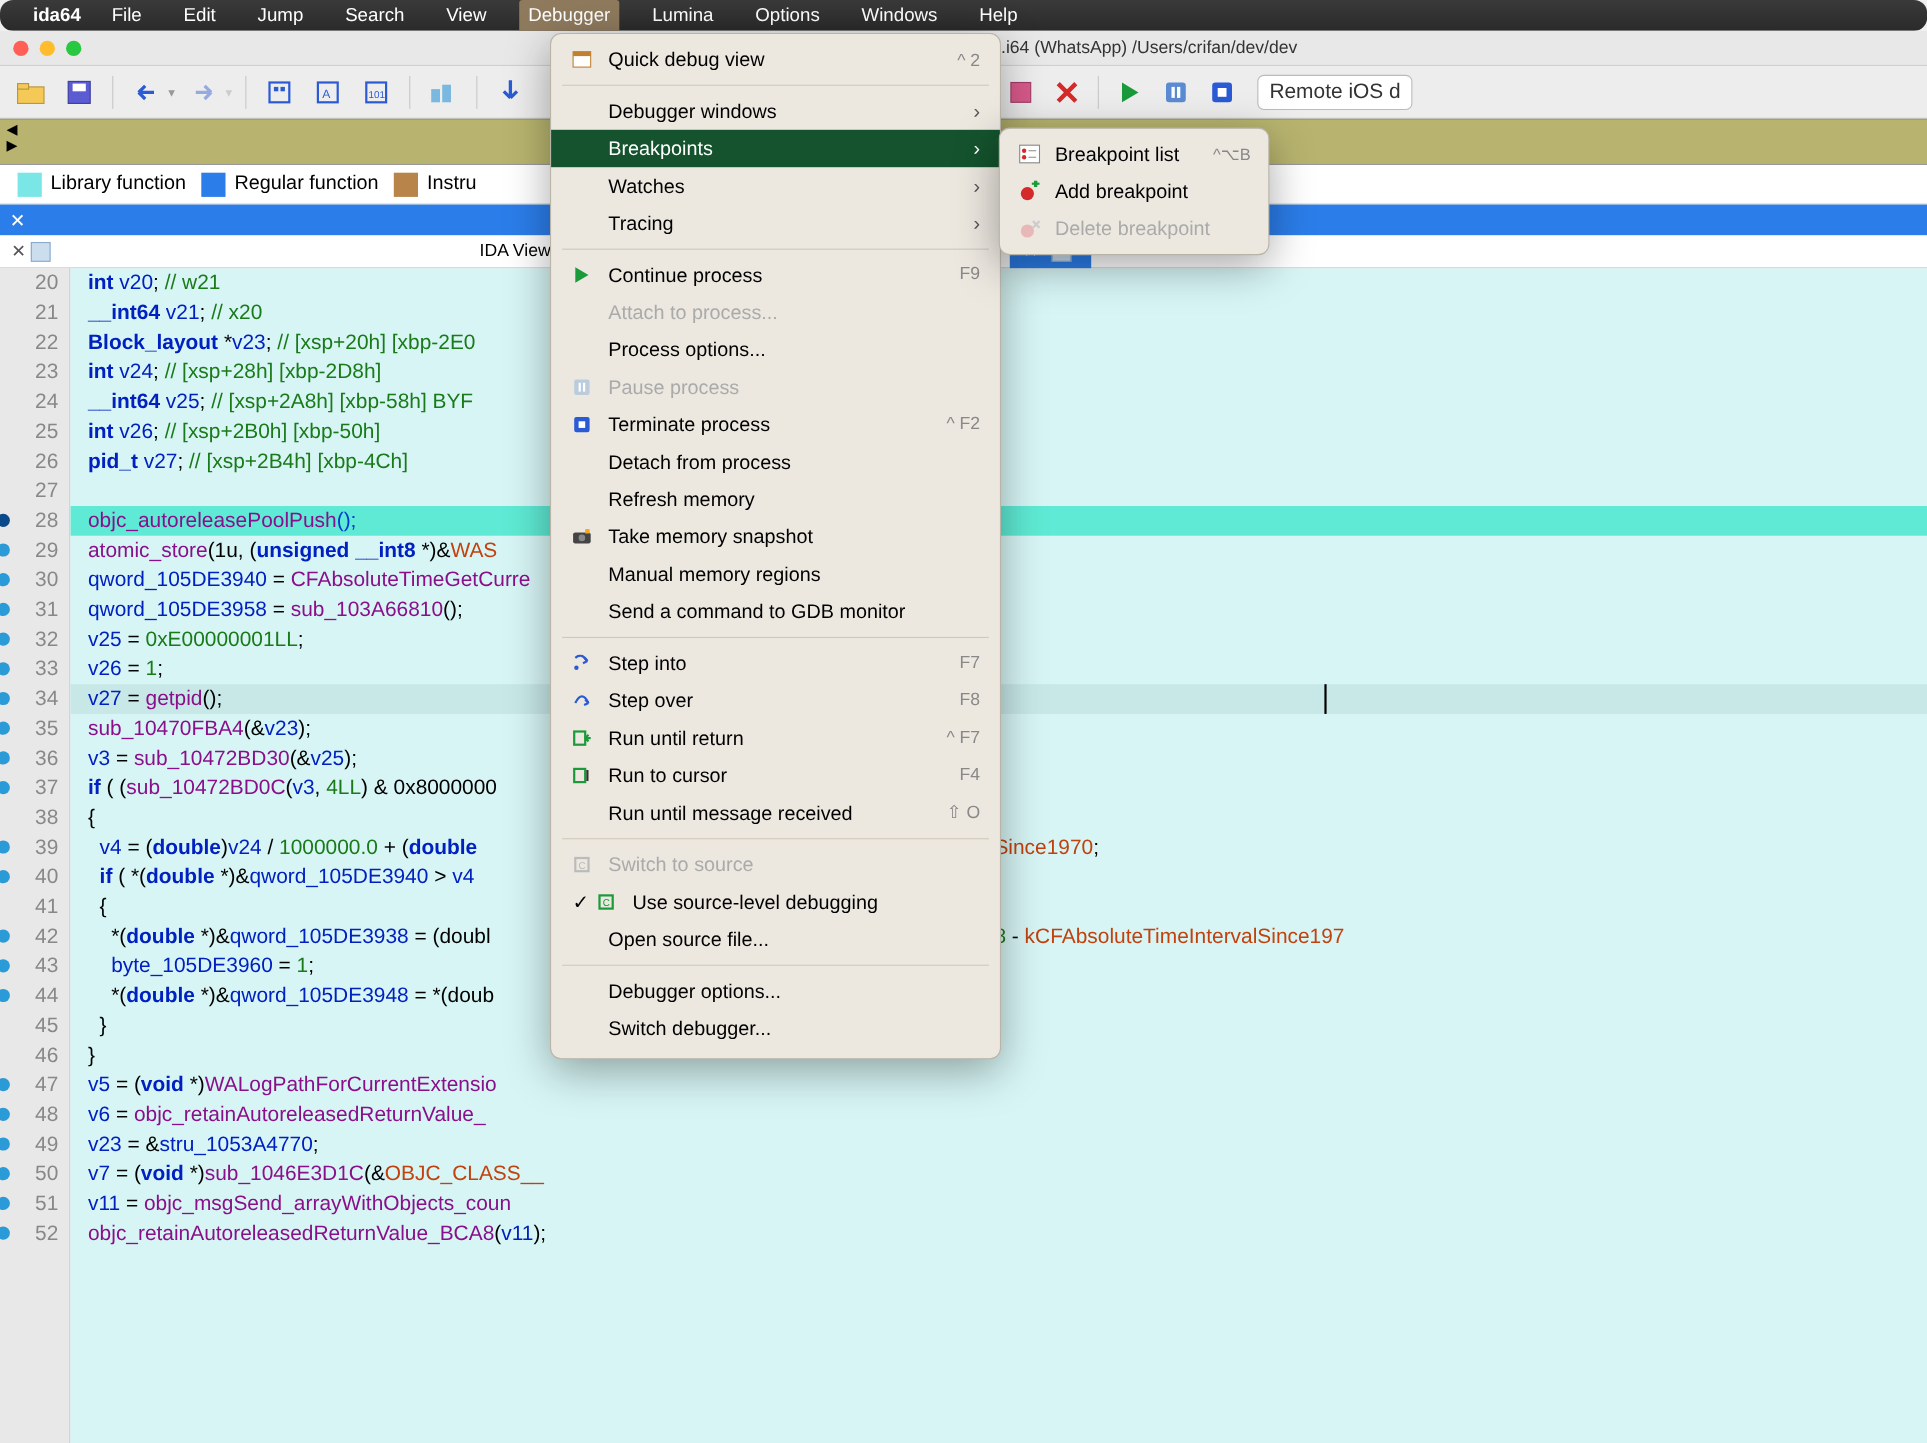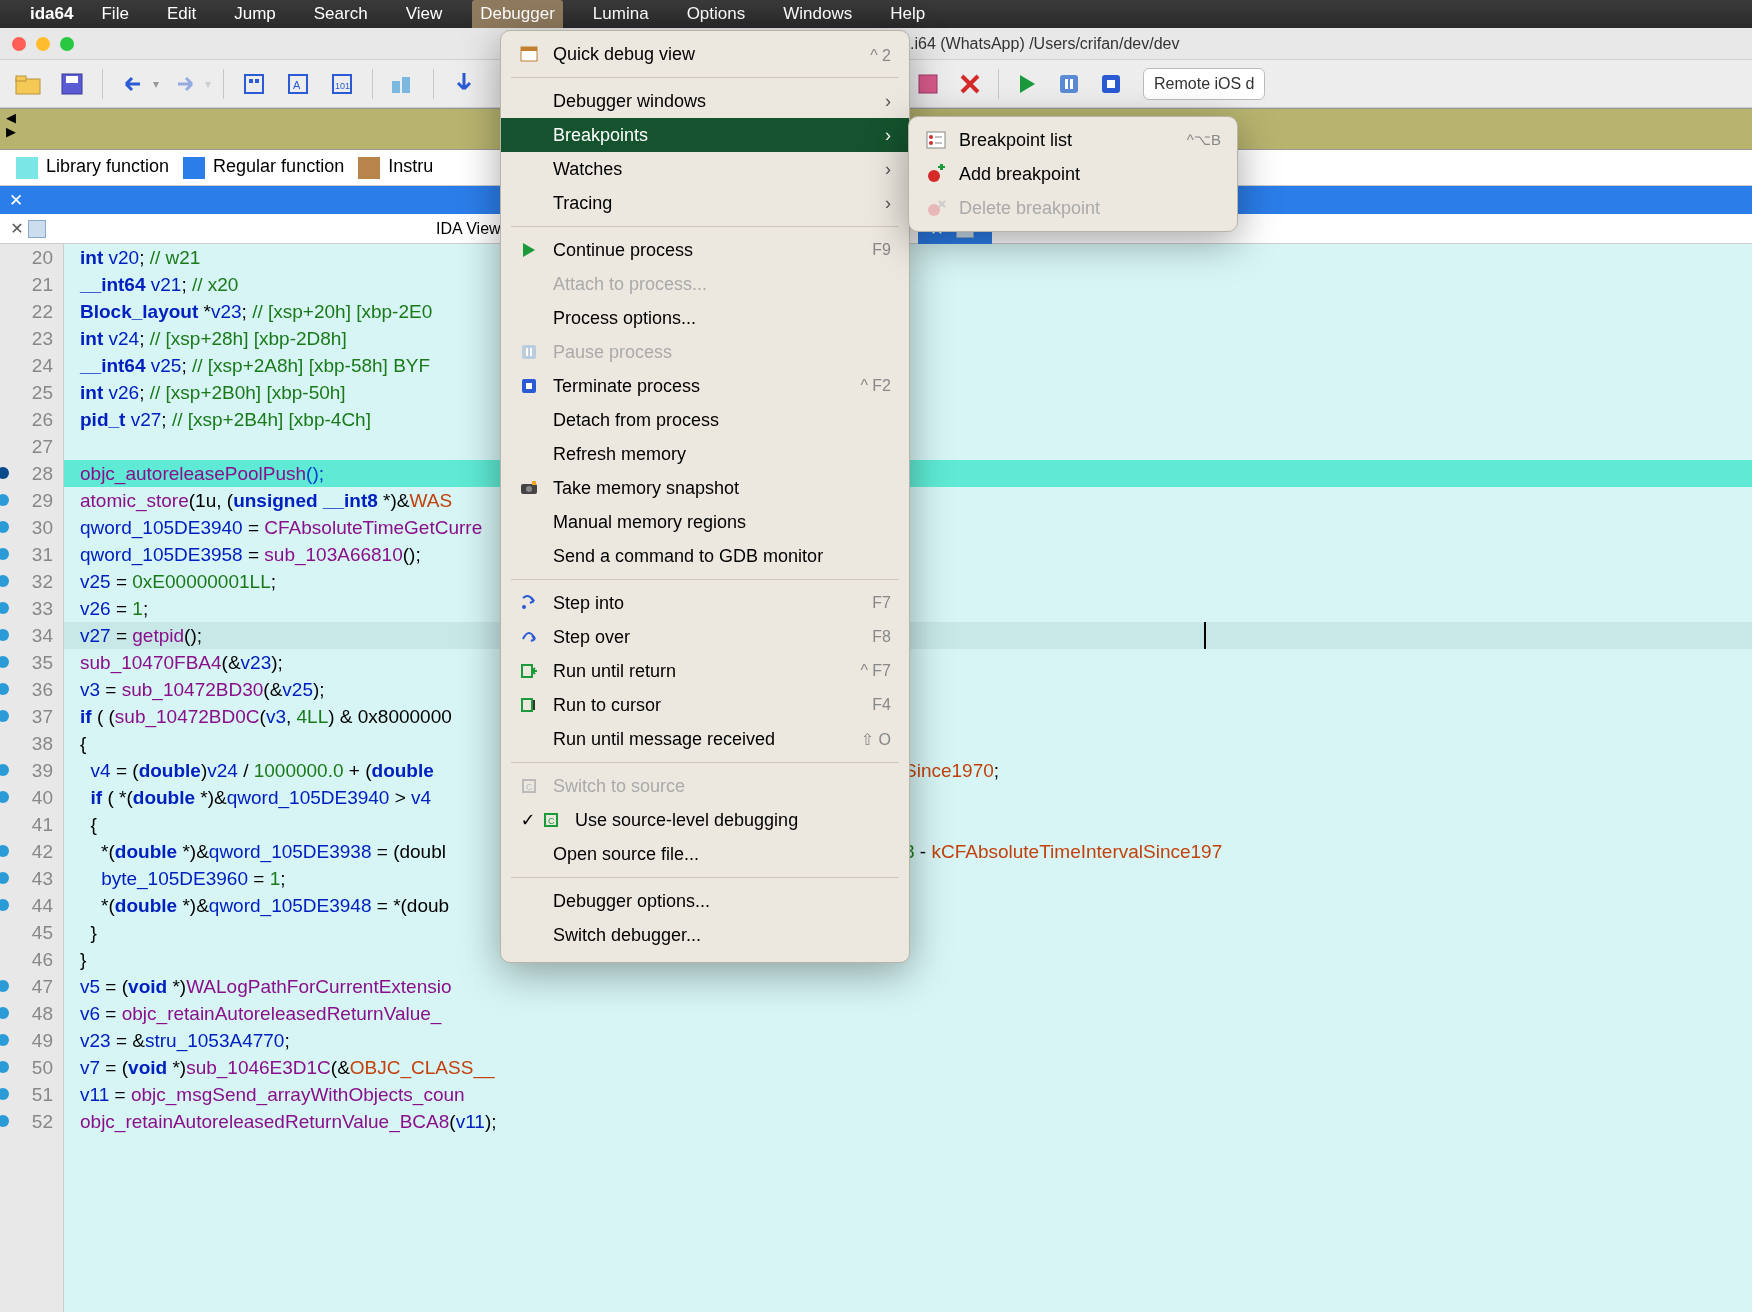--- a/index.html
+++ b/index.html
@@ -1,37 +1,37 @@
 <!DOCTYPE html>
 <html><head>
 <meta charset="utf-8">
 <style>
 * { margin: 0; padding: 0; box-sizing: border-box; font-family: -apple-system, "Helvetica Neue", Arial, sans-serif; }
 body { width: 1752px; height: 1312px; overflow: hidden; background: #f0f0f0; }
 
 
-.menubar { height: 28px; background: linear-gradient(#3a3a3a,#2a2a2a); display: flex; align-items: center; padding: 0 12px; color: #fff; font-size: 17px; }
+.menubar { height: 28px; background: linear-gradient(#3a3a3a,#2a2a2a); display: flex; align-items: center; padding: 0 12px; color: #fff; font-size: 17px; border-radius: 12px; }
 .menubar .apple { font-size: 18px; margin-right: 18px; }
 .menubar .app { font-weight: 700; margin-right: 20px; }
 .menubar .mitem { margin-right: 22px; padding: 4px 8px; cursor: default; }
 .menubar .mitem.active { background: #8f7a5d; border-radius: 3px 3px 0 0; }
 
 
 .titlebar { height: 32px; background: #e8e8e8; display: flex; align-items: center; padding: 0 12px; font-size: 16px; color: #333; border-bottom:1px solid #d0d0d0; }
 .traffic { display:flex; gap:10px; margin-right: 16px; }
 .dot { width:14px; height:14px; border-radius:50%; }
 .dot.r{background:#ff5f57;} .dot.y{background:#ffbd2e;} .dot.g{background:#28c940;}
 .titlebar .titletext { position:absolute; left:910px; white-space:nowrap; }
 
 
 .toolbar { height: 48px; background: #ededed; display:flex; align-items:center; padding: 0 10px; gap: 8px; border-bottom:1px solid #ccc;}
 .tbtn { width:36px; height:36px; display:flex; align-items:center; justify-content:center; }
 .tbsep { width:1px; height:30px; background:#c8c8c8; margin:0 4px;}
 .toolbar .right-area { position:absolute; left:910px; display:flex; align-items:center; gap:6px;}
-.combo { height:32px; background:#fff; border:1px solid #bbb; border-radius:6px; padding:0 10px; display:flex; align-items:center; font-size:16px; color:#333; margin-left:8px;}
+.combo { height:32px; background:#fff; border:1px solid #bbb; border-radius:6px; padding:0 10px; display:flex; align-items:center; font-size:19px; color:#333; margin-left:8px;}
 
 
 .navstrip { height: 42px; background:#b8b46f; position:relative; border-top:1px solid #999; border-bottom:1px solid #999;}
 .navstrip .arrows { position:absolute; left:6px; top:2px; display:flex; flex-direction:column; font-size:13px; line-height:14px; color:#000;}
 
 
 .legend { height: 36px; background:#fff; display:flex; align-items:center; gap:14px; padding:0 16px; font-size:18px; border-bottom:1px solid #ccc;}
 .swatch{width:22px;height:22px;display:inline-block;margin-right:8px;vertical-align:middle;}
 .sw-lib{background:#7ae6e6;} .sw-reg{background:#2b7de9;} .sw-ins{background:#b8844a;}
 
@@ -74,21 +74,21 @@
 .ddrow .sc{color:#888;font-size:16px;}
 .ddrow .chev{color:#555;}
 .ddrow.sel{background:#14532d;color:#fff;}
 .ddrow.sel .chev{color:#fff;}
 .ddrow.dis{color:#aaa;}
 .ddsep{height:1px;background:#cfc8ba;margin:6px 10px;}
 .ddicon{width:20px;height:20px;display:flex;align-items:center;justify-content:center;}
 .check{width:18px;text-align:center;}
 
 
-.submenu{position:absolute;left:908px;top:116px;width:330px;background:#ece8e0;border:1px solid #b8b4a8;border-radius:10px;box-shadow:0 10px 40px rgba(0,0,0,.35);padding:6px 0;font-size:18px;z-index:60;}
+.submenu{position:absolute;left:908px;top:116px;width:246px;background:#ece8e0;border:1px solid #b8b4a8;border-radius:10px;box-shadow:0 10px 40px rgba(0,0,0,.35);padding:6px 0;font-size:18px;z-index:60;}
 .subrow{height:34px;display:flex;align-items:center;padding:0 16px;gap:12px;}
 .subrow.dis{color:#aaa;}
 .subrow .sc{margin-left:auto;color:#888;font-size:15px;}
 .sicon{width:22px;height:22px;display:flex;align-items:center;justify-content:center;}
 
 
 .qd-caret{position:absolute;right:18px;top:10px;color:#888;font-size:16px;}
 
 .cursor-caret{position:absolute;left:1140px;top:0;width:2px;height:27px;background:#000;}
 

